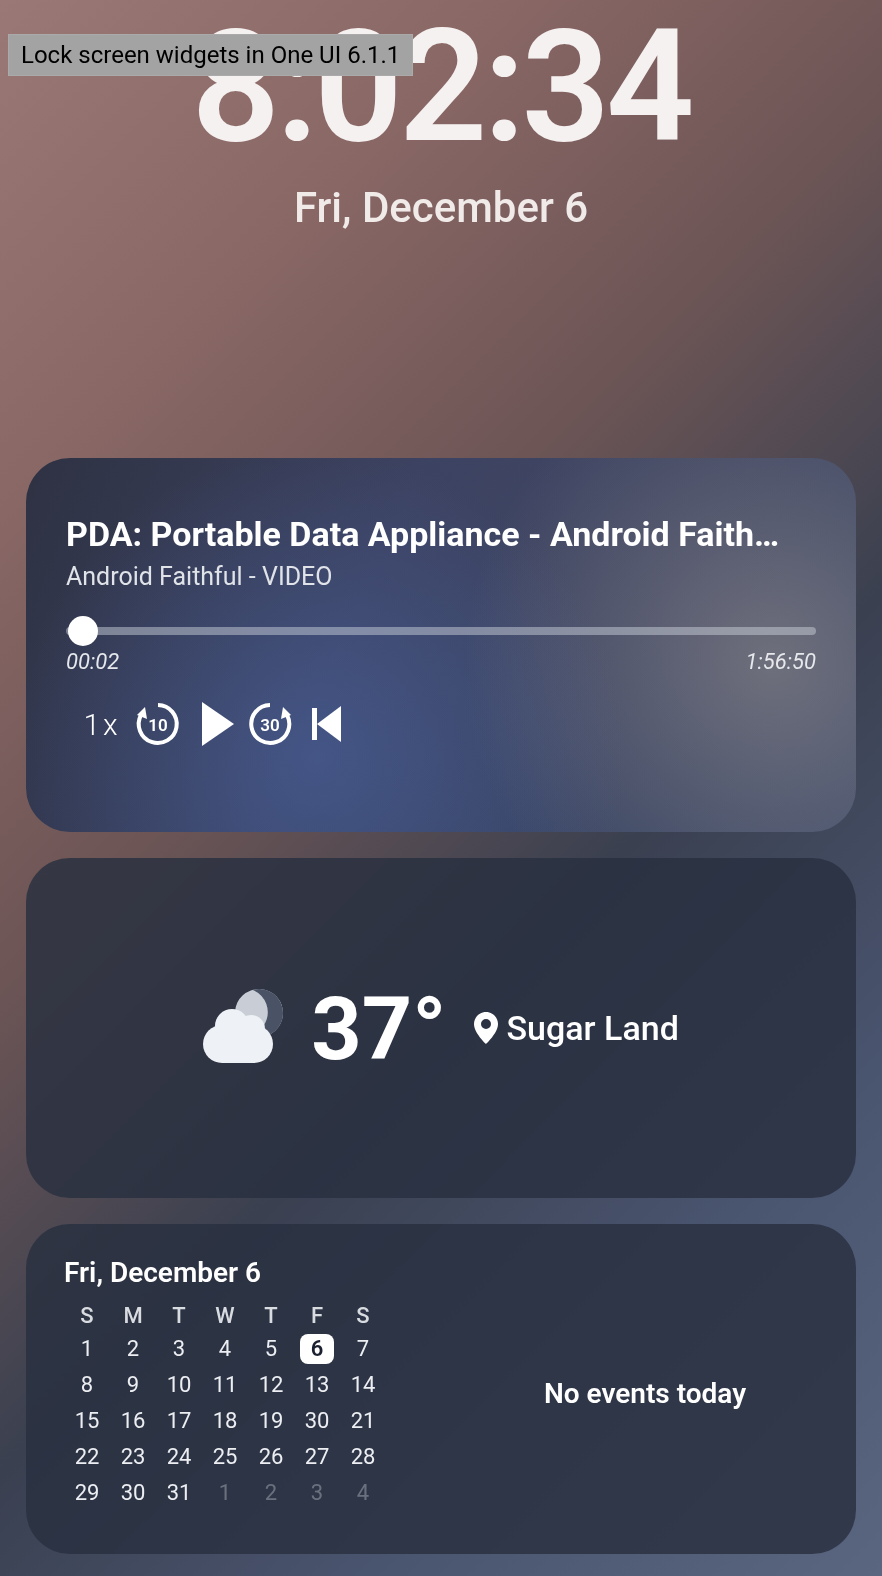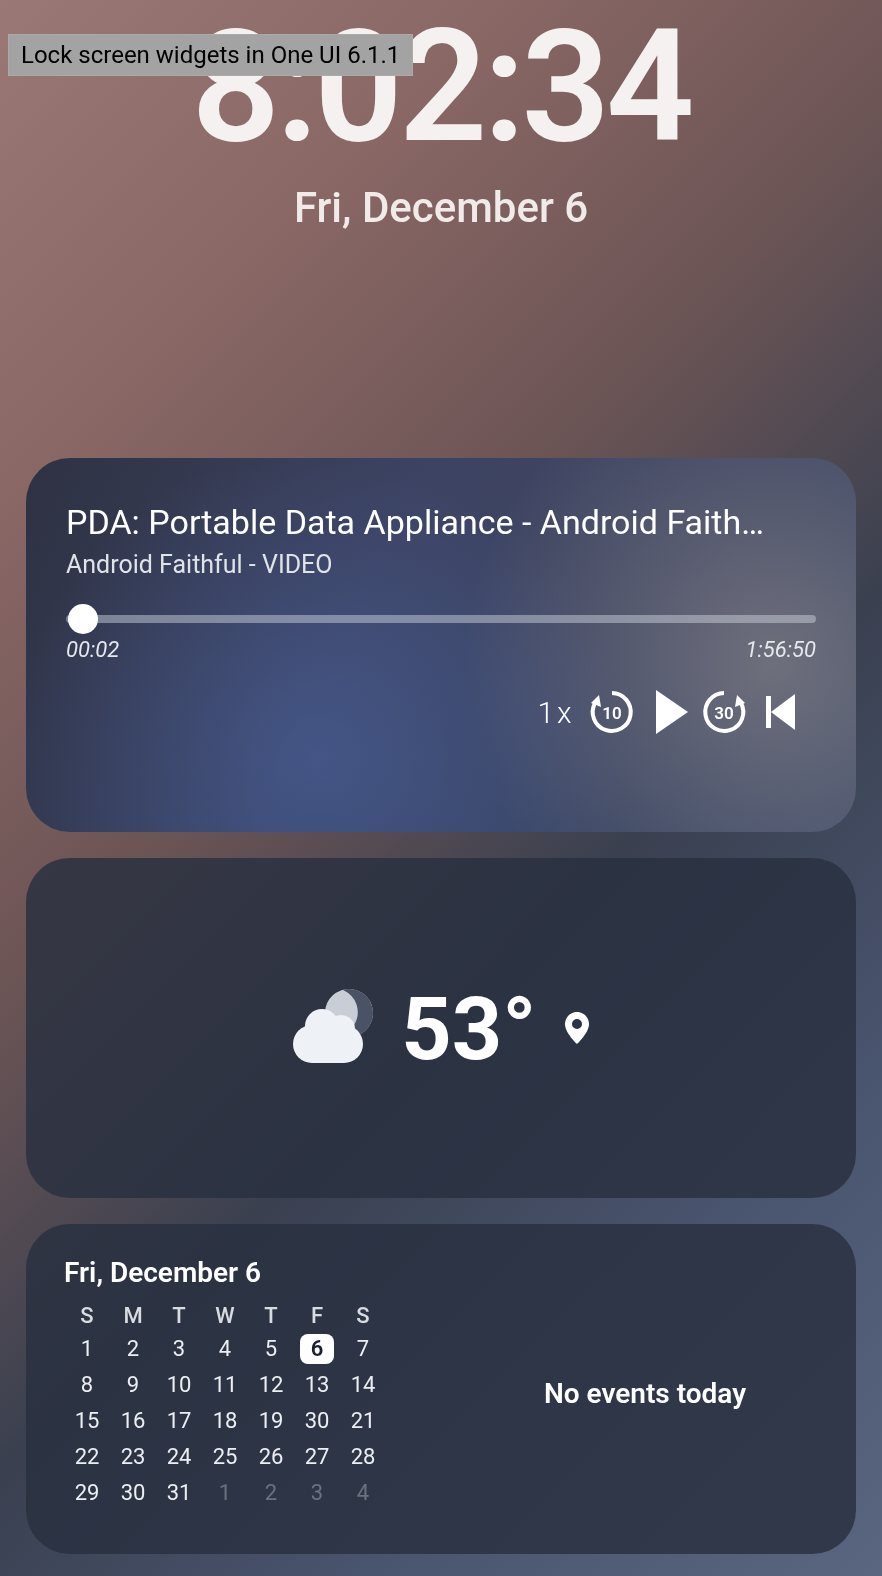--- a/index.html
+++ b/index.html
@@ -80,22 +80,22 @@
   .media-output-btn {
     background: rgba(100,110,130,0.7);
     padding: 10px 22px;
     border-radius: 24px;
     font-size: 24px;
     color: #f0f0f0;
     cursor: pointer;
   }
   .media-title {
     font-size: 34px;
-    font-weight: 400;
-    margin-top: 14px;
+    font-weight: 700;
+    margin-top: 26px;
     white-space: nowrap;
     overflow: hidden;
     text-overflow: ellipsis;
   }
   .media-subtitle {
     font-size: 25px;
     margin-top: 8px;
     color: #e0e3e8;
   }
   .progress-wrap { margin-top: 36px; font-style: italic; }
@@ -116,21 +116,21 @@
   }
   .time-row {
     display: flex;
     justify-content: space-between;
     font-size: 22px;
     color: #e6e8ec;
     margin-top: 14px;
   }
   .controls {
     display: flex;
-    justify-content: flex-end;
+    justify-content: flex-start;
     align-items: center;
     margin-top: 22px;
     padding: 0 8px;
   }
   .ctrl { width: 56px; height: 56px; display:flex; align-items:center; justify-content:center; cursor:pointer; color:#fff; }
   .speed { font-size: 30px; font-weight: 300; letter-spacing: 3px; }
   .play-tri {
     width: 0; height: 0;
     border-left: 32px solid #fff;
     border-top: 22px solid transparent;
@@ -258,25 +258,26 @@
         </div>
       </div>
     </div>
   </div>
 
   <div class="card weather-card">
     <div class="weather-icon">
       <div class="moon"></div>
       <div class="cloud"></div>
     </div>
-    <div class="temp">53°</div>
+    <div class="temp">37°</div>
     <div class="loc-wrap">
       <svg class="pin-icon" viewBox="0 0 24 32">
         <path d="M12 0C5.4 0 0 5.4 0 12c0 9 12 20 12 20s12-11 12-20C24 5.4 18.6 0 12 0zm0 17a5 5 0 110-10 5 5 0 010 10z" fill="#fff"></path>
       </svg>
+      <span class="loc-text">Sugar Land</span>
     </div>
   </div>
 
   <div class="card cal-card">
     <div class="cal-left">
       <div class="cal-title">Fri, December 6</div>
       <div class="cal-grid" id="cal-grid">
           <div class="cal-head">S</div>
           <div class="cal-head">M</div>
           <div class="cal-head">T</div>

